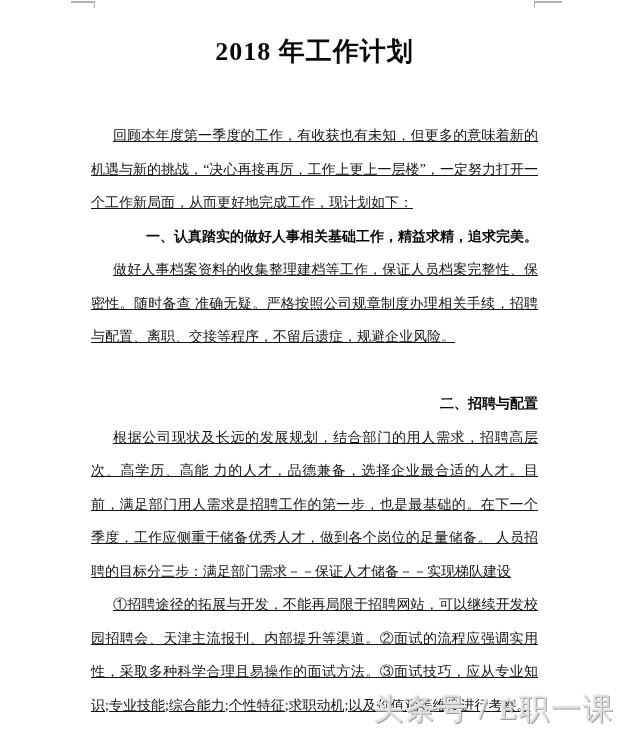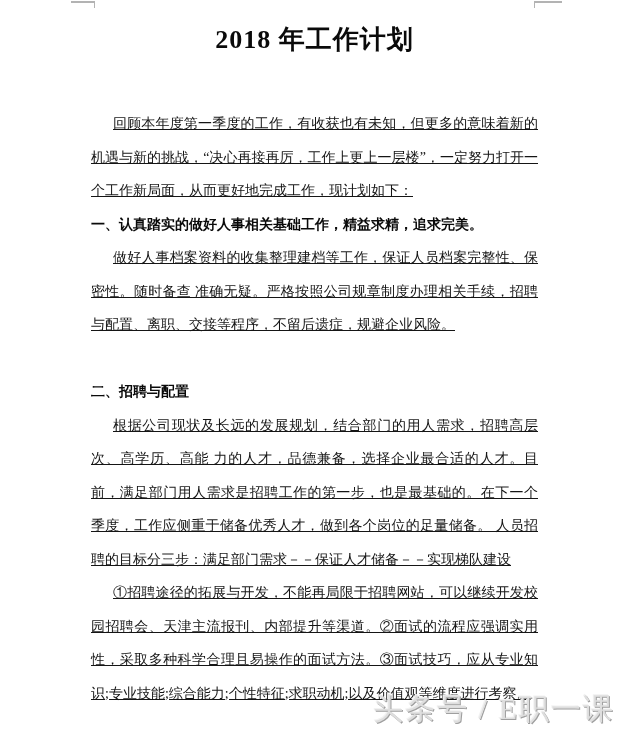--- a/index.html
+++ b/index.html
@@ -29,21 +29,21 @@
   }
   .mark-right {
     left: 534px;
     width: 27px;
     border-top: 2px solid #b3b3b3;
     border-left: 1px solid #b3b3b3;
   }
   .content {
     position: absolute;
     left: 91px;
-    top: 4px;
+    top: 16px;
     width: 447px;
   }
   .doc-title {
     font-size: 26px;
     font-weight: bold;
     line-height: 36px;
     text-align: center;
     margin: 18px 0 49px 0;
     letter-spacing: 1px;
     color: #0a0a0a;
@@ -55,21 +55,21 @@
     color: #151515;
   }
   .para.body {
     text-indent: 22px;
     text-align: justify;
     text-justify: inter-ideograph;
     text-decoration: underline;
   }
   .para.heading {
     font-weight: bold;
-    text-align: left;
+    text-align: right;
     color: #0a0a0a;
   }
   .para.spacer {
     height: 33.5px;
   }
   .watermark {
     position: absolute;
     right: 10px;
     bottom: 1px;
     font-size: 30px;

